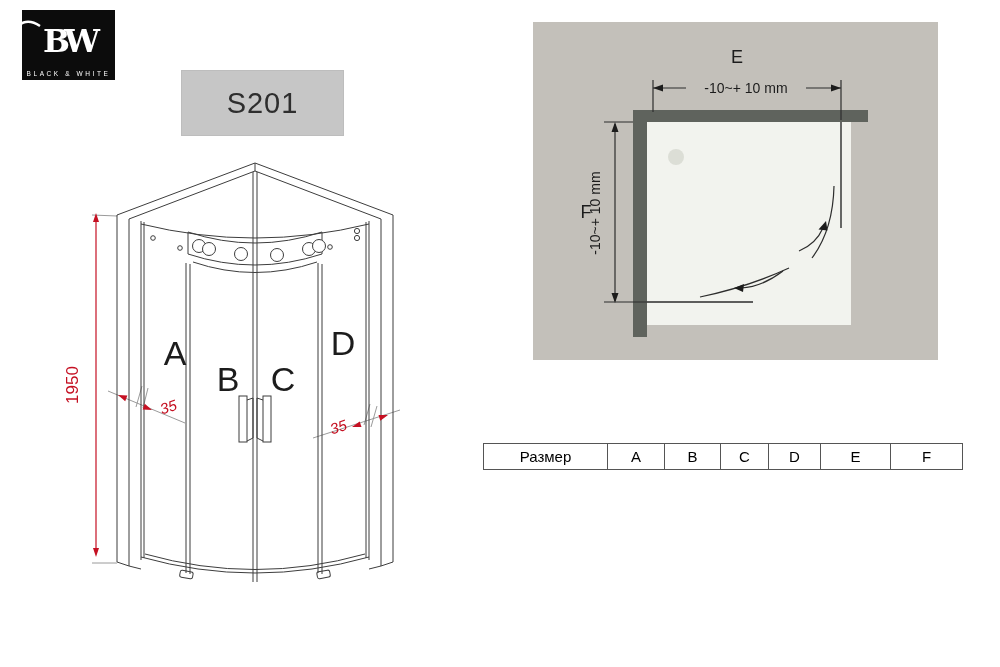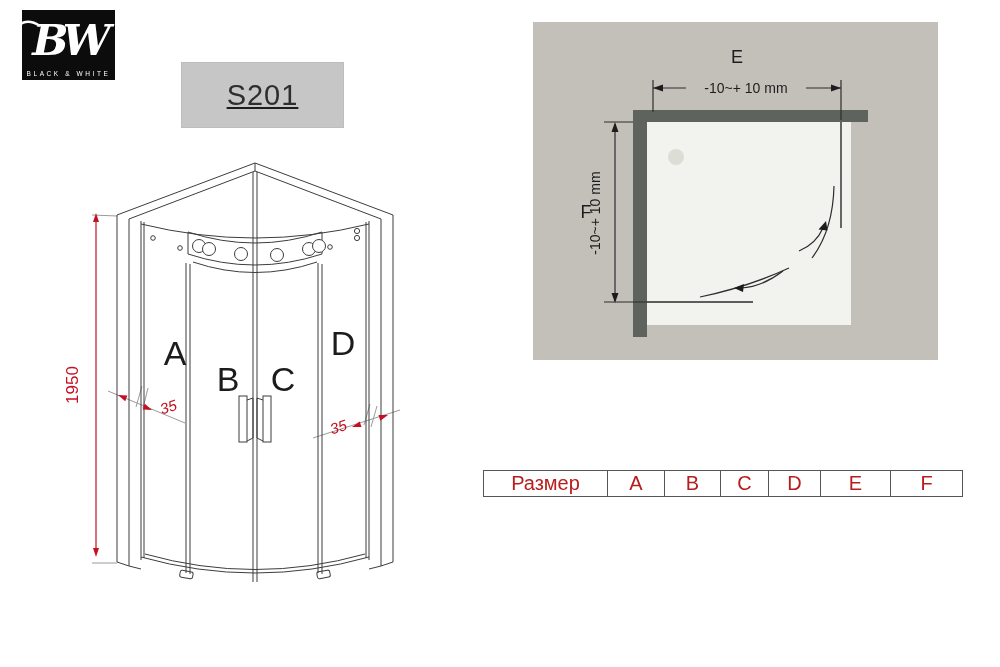--- a/index.html
+++ b/index.html
@@ -2,30 +2,30 @@
 <html style="--accent-red: #c51022; --line: #3d3d3d; --plan-bg: #c3c0ba; --plan-wall: #5f635d; --plan-tray: #f2f3ee; --plan-drain: #dcded6; --model-box-bg: #c6c6c6;"><head>
 <meta charset="utf-8">
 <style>
   html,body{margin:0;padding:0;background:#ffffff;}
   .stage{position:relative;width:1000px;height:667px;background:#fff;overflow:hidden;
          font-family:"Liberation Sans", sans-serif;color:#1c1c1c;}
 
   
   .logo{position:absolute;left:22px;top:10px;width:93px;height:70px;background:#0c0c0c;overflow:visible;}
   .logo .bw{position:absolute;left:50%;top:47%;transform:translate(-50%,-56%);
-            font-family:"DejaVu Serif", serif;font-style:italic;font-weight:bold;
-            font-size:43px;color:#fff;letter-spacing:-6px;white-space:nowrap;}
+            font-family:"DejaVu Serif", serif;font-weight:bold;
+            font-size:32px;color:#fff;letter-spacing:-6px;white-space:nowrap;}
   .logo .caption{position:absolute;left:0;right:0;bottom:3px;text-align:center;color:#fff;
                  font-size:6.5px;letter-spacing:2.6px;white-space:nowrap;}
   .logo svg.swash{position:absolute;left:-18px;top:-8px;overflow:visible;}
 
   
-  .model-box{position:absolute;left:181px;top:62px;width:161px;height:64px;
+  .model-box{position:absolute;left:181px;top:70px;width:161px;height:64px;
              background:var(--model-box-bg,#c6c6c6);border:1px solid #bdbdbd;
-             display:flex;align-items:center;justify-content:center;text-decoration:underline;}
+             display:flex;align-items:center;justify-content:center;}
   .model-box span{font-size:29px;color:#2e2e2e;letter-spacing:1px;}
 
   
   svg.drawing{position:absolute;left:0;top:0;}
   .ln{stroke:var(--line,#3d3d3d);stroke-width:1;fill:none;}
   .ext{stroke:#8f8f8f;stroke-width:0.9;fill:none;}
   .pl{stroke:#2d2d2d;stroke-width:1.2;fill:none;}
   .plb{stroke:#2d2d2d;stroke-width:1.4;fill:none;}
   .red-ln{stroke:var(--accent-red,#c51022);stroke-width:1.2;fill:none;}
   .red-fill{fill:var(--accent-red,#c51022);stroke:none;}
@@ -33,21 +33,21 @@
   text{fill:#1c1c1c;}
   .panel-letter{font-size:34px;}
   .dim-red{fill:var(--accent-red,#c51022);font-size:17px;}
   .dim-red-i{fill:var(--accent-red,#c51022);font-size:15px;font-style:italic;}
   .plan-dim{font-size:14px;}
   .plan-letter{font-size:18px;}
   .roller{fill:#ffffff;stroke:var(--line,#3d3d3d);stroke-width:1;}
 
   
   table.spec{position:absolute;left:483px;top:443px;border-collapse:collapse;table-layout:fixed;
-             font-size:20px;color:#b91c1c;margin-top:27px;}
+             font-size:15px;color:#000000;}
   table.spec th,table.spec td{border:1px solid #555;text-align:center;font-weight:normal;
              padding:0;height:25px;overflow:hidden;white-space:nowrap;}
 </style>
 </head>
 <body>
 
 <div class="stage">
 
   <div class="logo">
     <svg class="swash" width="140" height="86">

